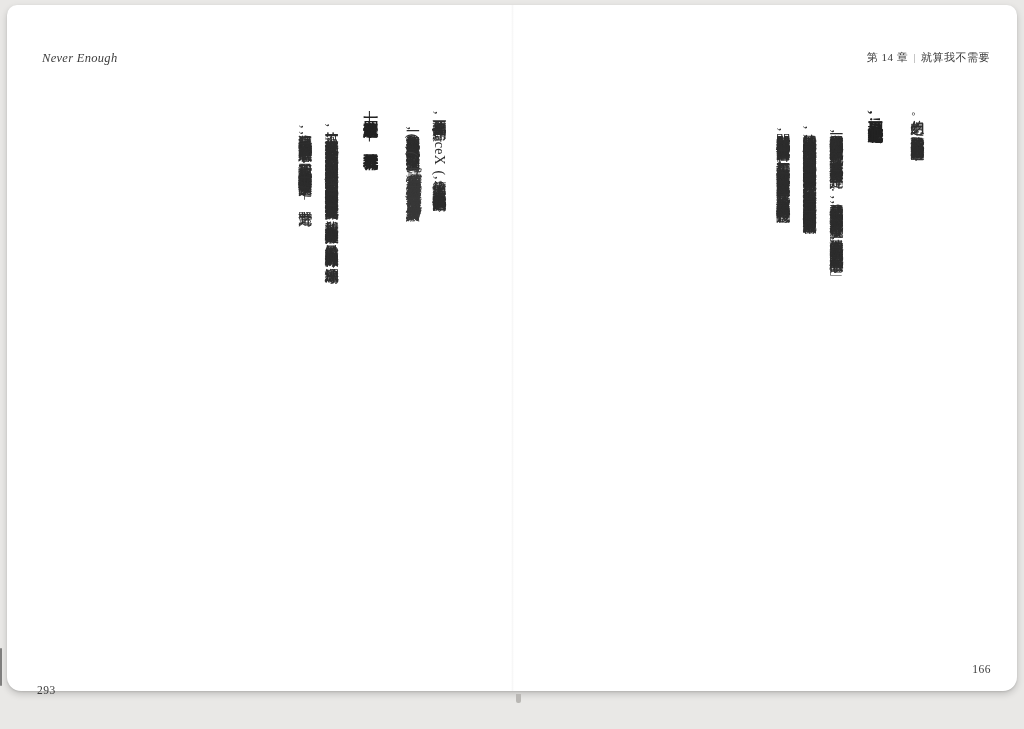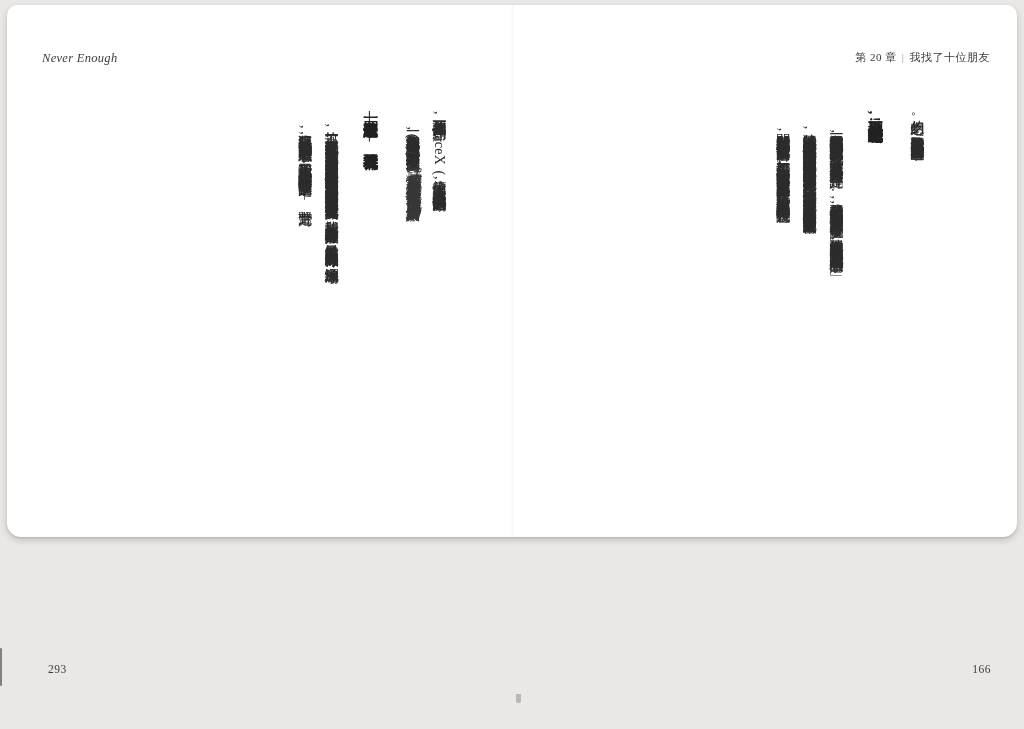--- a/index.html
+++ b/index.html
@@ -9,21 +9,21 @@
     height: 729px;
     overflow: hidden;
     background: #e9e8e6;
     font-family: "Liberation Serif", "DejaVu Serif", serif;
   }
   .spread {
     position: absolute;
     left: 7px;
     top: 5px;
     width: 1010px;
-    height: 532px;
+    height: 686px;
     background: #ffffff;
     border-radius: 10px 10px 14px 14px;
     box-shadow: 0 3px 7px rgba(0,0,0,0.18), 0 1px 2px rgba(0,0,0,0.10);
   }
   .fold {
     position: absolute;
     left: 504px;
     top: 0;
     width: 3px;
     height: 100%;
@@ -69,21 +69,21 @@
     color: #999;
     padding: 0 5px;
   }
   .folio {
     position: absolute;
     top: 658px;
     font-size: 11.5px;
     color: #3a3a3a;
     letter-spacing: 0.5px;
   }
-  .folio-left  { left: 41px; }
+  .folio-left  { left: 30px; margin-top: 21px; }
   .folio-right { right: 26px; }
 
   .vtext {
     position: absolute;
     top: 104px;
     height: 556px;
     writing-mode: vertical-rl;
     text-orientation: mixed;
     font-size: 14px;
     line-height: 1.9;
@@ -127,21 +127,21 @@
 
       <p class="para indent">不過,有一件事一直在我腦海裡浮現:不知為什麼,有錢人都喜歡船,巨大閃亮的遊艇,體積和公寓差不多大,每艘遊艇都有很多忙碌的工作人員,遊艇的造價驚人,一座豪華大遊艇的價格可能是兩千萬到一億美元,而超級遊艇的價格更高達數倍,有些人甚至花高達五億美元買船。據我所知,有錢人的終極身份象徵是擁有最大、最昂貴的遊艇,上面有夠大的直升機停機坪、游泳池和網球場。</p>
 
       <p class="para indent">這聽起來很瘋狂,但我決定湊湊熱鬧,看看到底怎麼一回事。我找了十位朋友,租下一艘遊艇前往加拿大卑詩省崎嶇海岸線,那裡有最寧靜唯美的水道之一——荒野之灣</p>
     </div>
 
     <div class="folio folio-left">293</div>
   </div>
 
   <div>
-    <div class="chapter-head"><span>第 20 章</span><span class="sep">|</span><span>我找了十位朋友</span></div>
+    <div class="chapter-head"><span>第 14 章</span><span class="sep">|</span><span>就算我不需要</span></div>
 
     <div class="vtext text-right">
       <p class="para">的幻想之中。這些顯然成了我的新現實,而我不知道該如何看待這些事。</p>
 
       <h2 class="heading">別再抱怨了,拿一點錢去花吧!</h2>
 
       <p class="para indent">我在電話裡把幾個類似的故事告訴一位有錢的朋友,也說到我後來的焦慮,他對我說:「聽著,我也遇過這種事,錢會帶給你壓力和瘋子,可是拜託……這就是我們要付的代價,樹大招風,你三十多歲就那麼有錢,什麼事都可能發生。」他的話在空氣中迴盪:「別再抱怨了,拿一點錢去花吧,做些開心的事。」</p>
 
       <p class="para indent">他的話適時鼓舞了我,提醒我就算我的新生活複雜又危險性,但這樣的生活仍然是個遊樂場,賦予我很棒的機會,我為什麼要讓有錢帶來的問題,妨礙我享受錢帶來的好處?我決定不再在意這些事,沒錯,錢讓生活變得更複雜,但也帶來更多樂趣,如果說致富有一面是要擔心個人安全和討人厭的眼光,那麼另一面肯定是擁抱財富帶來的機會。</p>
 

